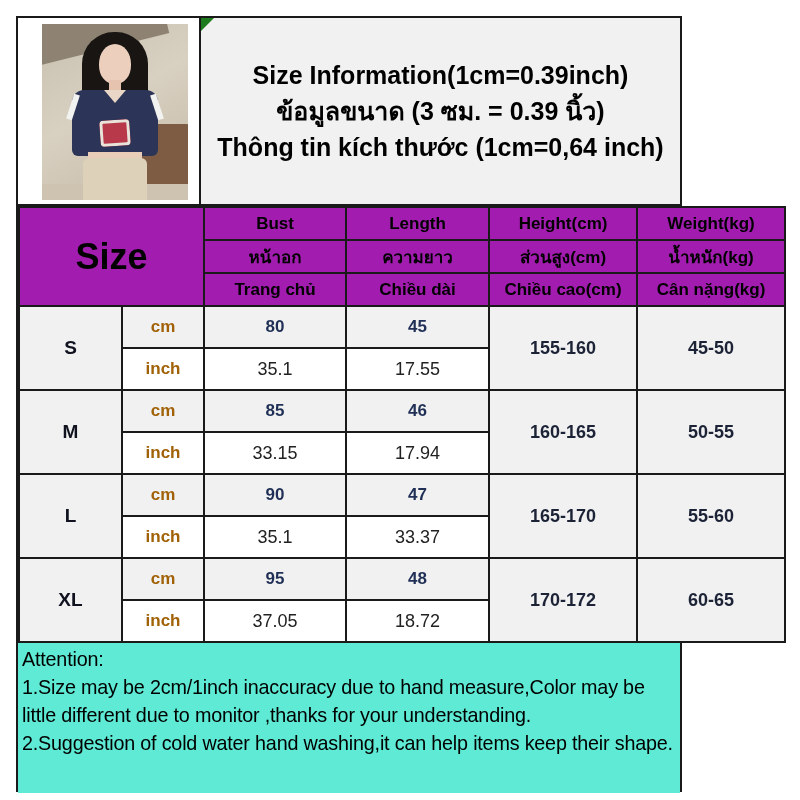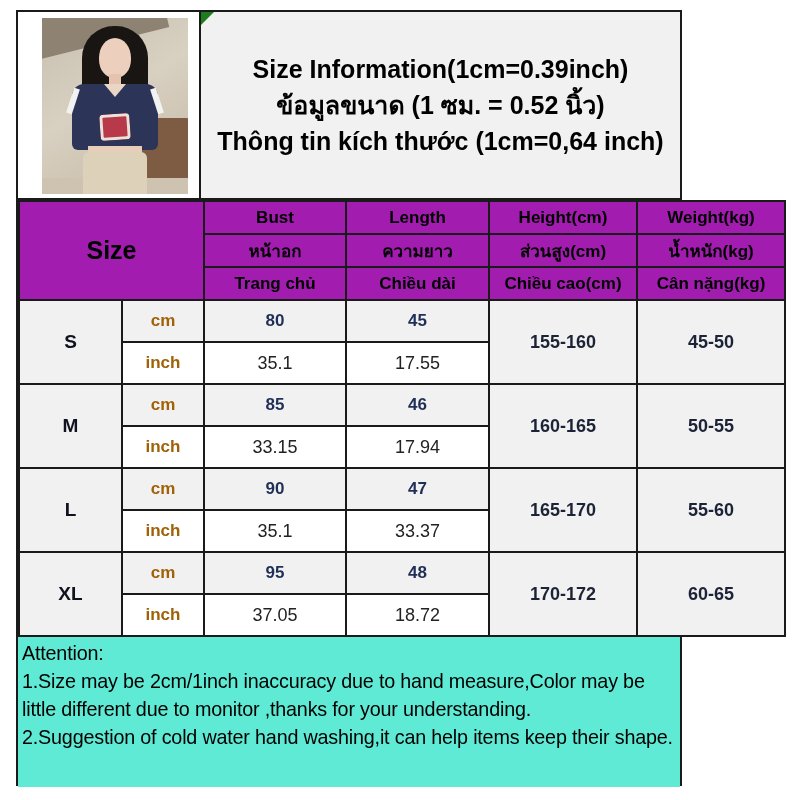--- a/index.html
+++ b/index.html
@@ -2,21 +2,21 @@
 <html><head>
 <meta charset="utf-8">
 <style>
   html,body{margin:0;padding:0;}
   body{
     width:800px;height:800px;background:#ffffff;overflow:hidden;
     font-family:"Liberation Sans","DejaVu Sans",sans-serif;color:#111;
     -webkit-font-smoothing:antialiased;
   }
   .sheet{
-    position:absolute;left:16px;top:10px;width:666px;height:776px;
+    position:absolute;left:16px;top:16px;width:666px;height:776px;
     box-sizing:border-box;border:2px solid #1a1a1a;background:#fff;
   }
   
   .top-band{display:flex;height:186px;border-bottom:2px solid #1a1a1a;}
   .photo-cell{
     flex:0 0 183px;border-right:2px solid #1a1a1a;background:#fff;
     position:relative;box-sizing:border-box;
   }
   .title-cell{
     flex:1;background:#f1f1f1;position:relative;
@@ -59,21 +59,21 @@
   .waist-gap{position:absolute;left:50%;bottom:40px;transform:translateX(-50%);
     width:54px;height:8px;background:#e8cdb9;}
   
   table.size-table{border-collapse:collapse;table-layout:fixed;width:766px;}
   .size-table td,.size-table th{
     border:2px solid #1a1a1a;box-sizing:border-box;overflow:hidden;
     text-align:center;vertical-align:middle;padding:0 2px;
     font-size:17px;background:#fff;
   }
   .size-table tr.hdr td{background:#a21caf;font-weight:700;height:33px;color:#000;}
-  td.size-span{background:#d9d9d9;font-size:25px;font-weight:700;color:#000;}
+  td.size-span{background:#d9d9d9;font-size:36px;font-weight:700;color:#000;}
   td.size-label{background:#d9d9d9;font-weight:700;font-size:19px;color:#10131f;}
   tr.row-cm td{height:42px;background:#f1f1f1;}
   tr.row-inch td{height:42px;background:#ffffff;}
   td.unit{font-weight:700;color:#a16207;}
   tr.row-cm td.val{color:#1f2f55;font-weight:700;margin-top:11px;}
   tr.row-inch td.val{color:#222;font-weight:400;font-size:18px;}
   td.merge{background:#f1f1f1 !important;font-weight:700;color:#1c2336;font-size:18px;}
   
   .attention{
     height:150px;box-sizing:border-box;padding:2px 4px 0 4px;background:#5eead4;
@@ -101,21 +101,21 @@
         <div class="stripe-l"></div>
         <div class="stripe-r"></div>
         <div class="logo-patch"></div>
         <div class="waist-gap"></div>
         <div class="pants"></div>
       </div>
     </div>
     <div class="title-cell">
       <div class="corner-marker"></div>
       <div class="title-line">Size Information(1cm=0.39inch)</div>
-      <div class="title-line">ข้อมูลขนาด (1 ซม. = 0.52 นิ้ว)</div>
+      <div class="title-line">ข้อมูลขนาด (3 ซม. = 0.39 นิ้ว)</div>
       <div class="title-line">Thông tin kích thước (1cm=0,64 inch)</div>
     </div>
   </div>
 
   <table class="size-table">
     <colgroup>
       <col style="width:103px">
         <col style="width:82px">
         <col style="width:142px">
       <col style="width:143px">

